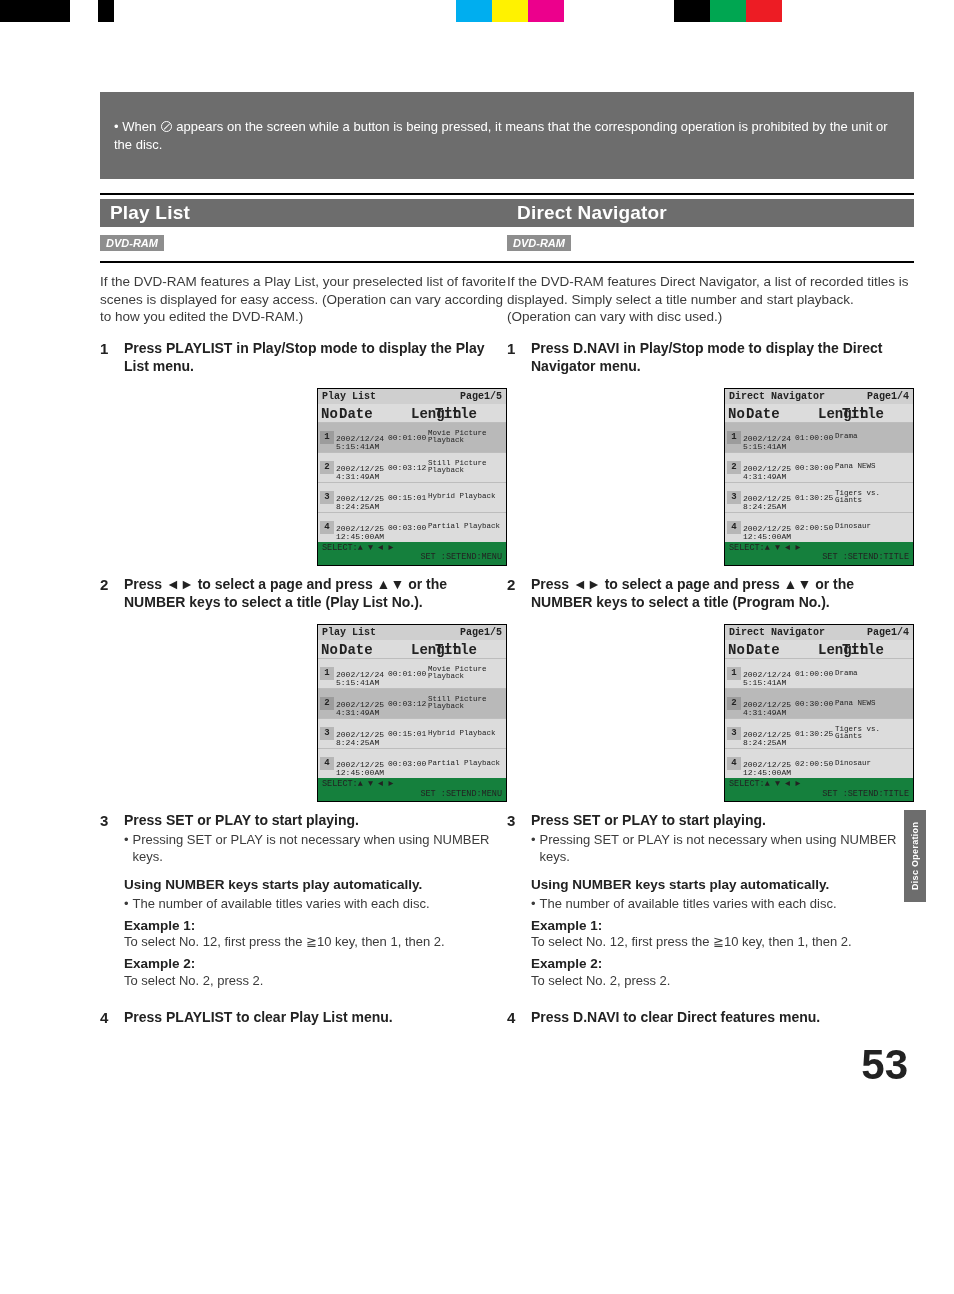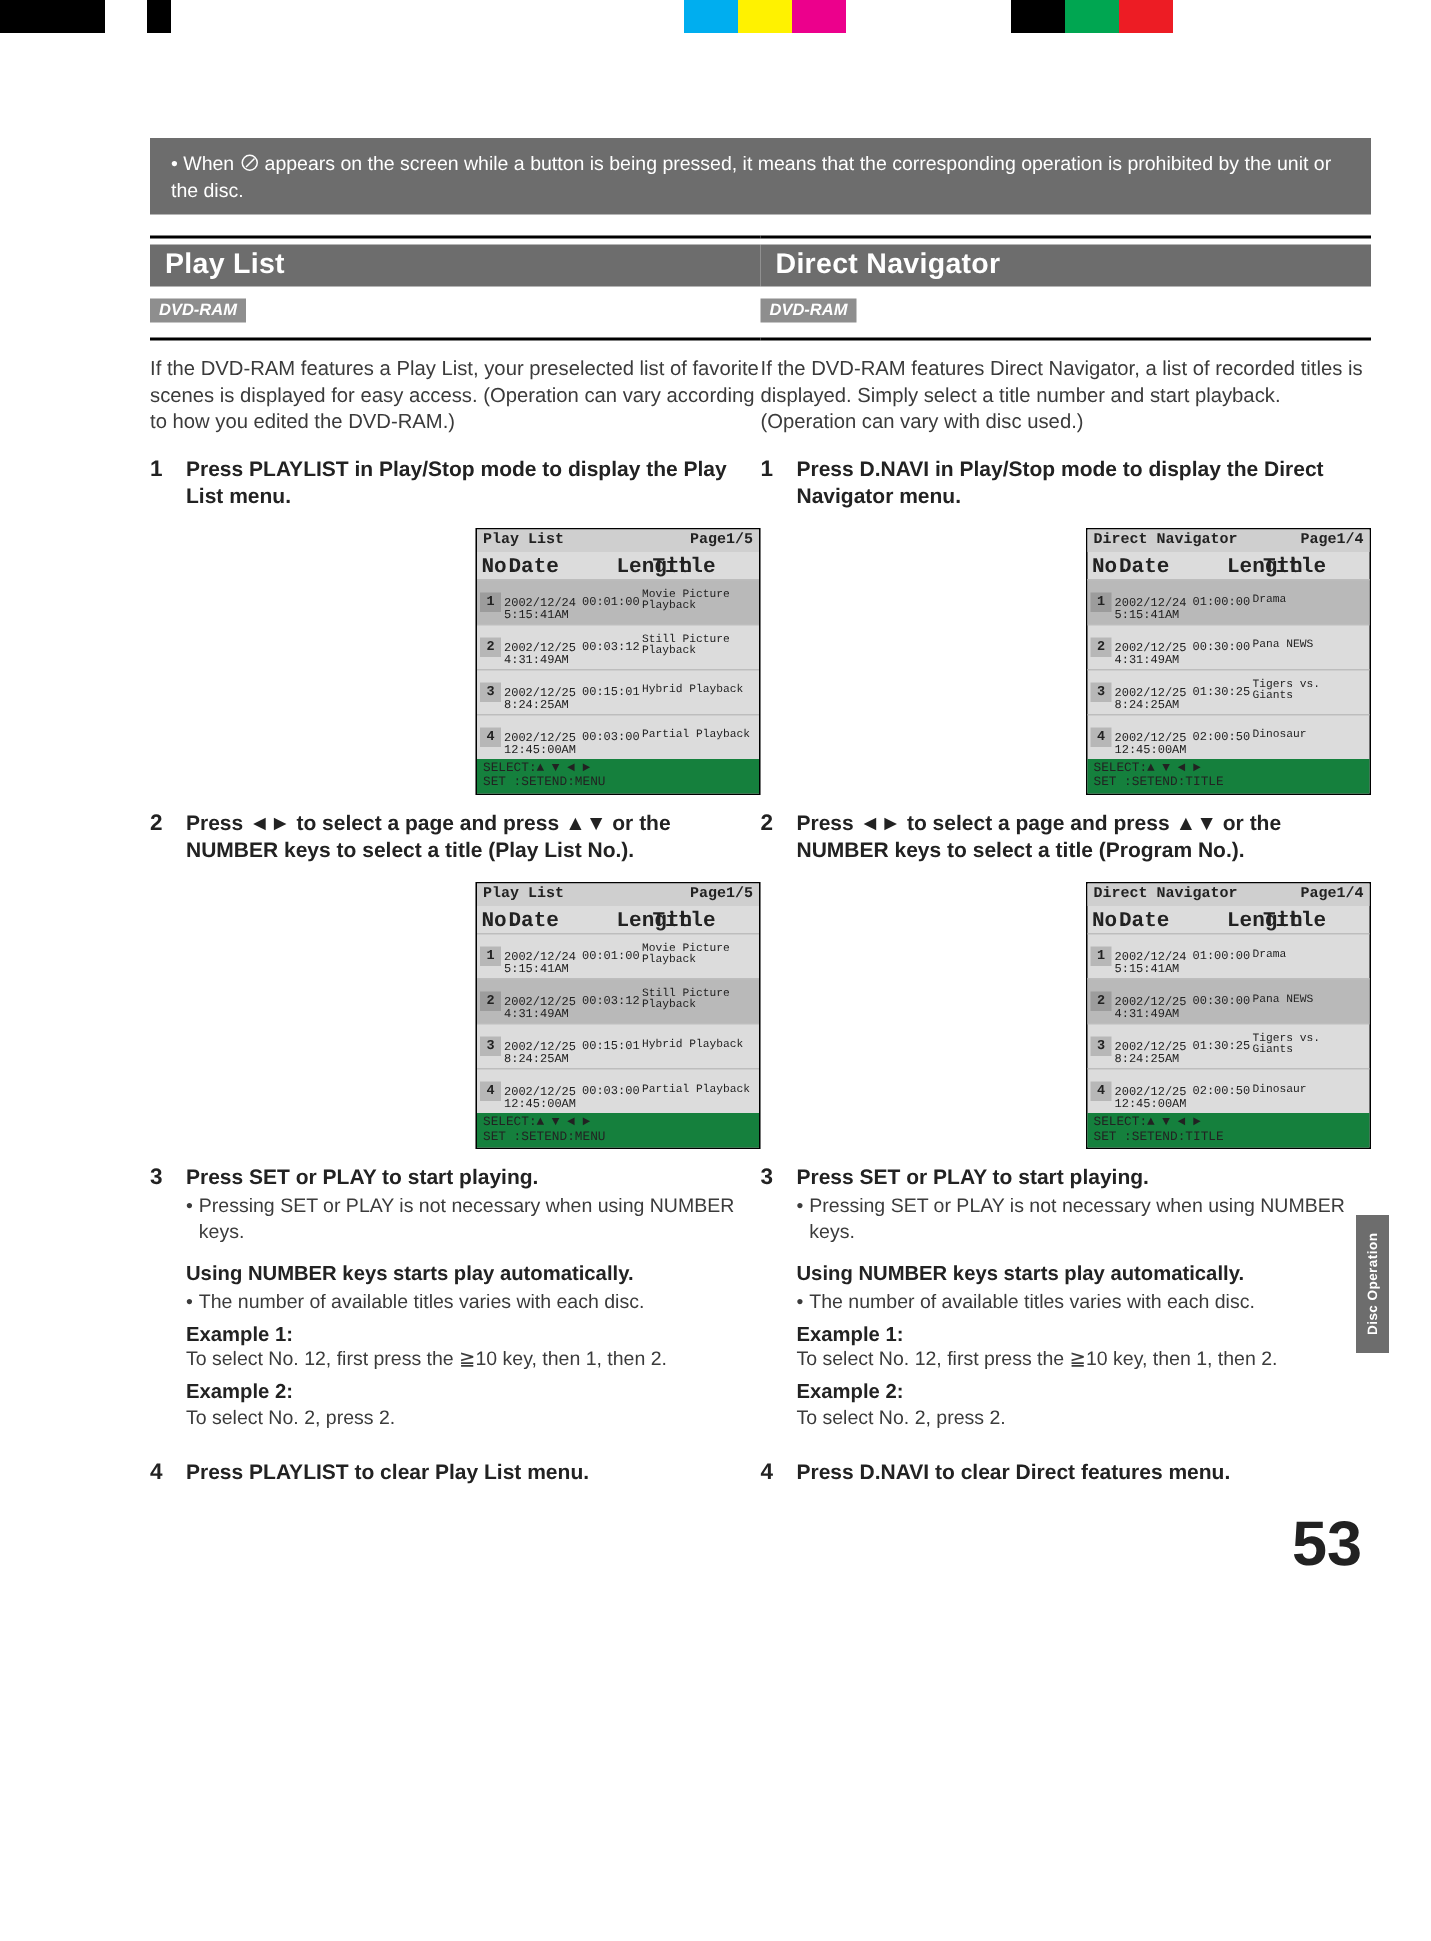--- a/index.html
+++ b/index.html
@@ -1,20 +1,20 @@
 <!DOCTYPE html>
 <html><head>
 <meta charset="utf-8">
 <style>
   * { box-sizing: border-box; margin: 0; padding: 0; }
   body { font-family: Arial, Helvetica, sans-serif; background: #fff; width: 954px; margin: 0 auto; position: relative; }
   .color-bar { display: flex; height: 22px; width: 954px; }
   .color-bar div { height: 22px; }
   .page { padding: 70px 40px 30px 100px; }
-  .notice { background: #6d6d6d; color: #fff; font-size: 13px; padding: 8px 14px; margin-bottom: 14px; line-height: 1.35; }
+  .notice { background: #6d6d6d; color: #fff; font-size: 13px; padding: 26px 14px; margin-bottom: 14px; line-height: 1.35; }
   .prohibit-ico { display: inline-block; width: 11px; height: 11px; border: 1.4px solid #fff; border-radius: 50%; position: relative; vertical-align: -1px; margin: 0 1px; }
   .prohibit-ico::after { content: ""; position: absolute; left: 1px; top: 4.3px; width: 8px; height: 1.4px; background: #fff; transform: rotate(-45deg); }
   .cols { display: flex; }
   .col { flex: 1; border-top: 2px solid #000; }
   .sec-head { background: #6d6d6d; color: #fff; font-size: 19px; font-weight: bold; padding: 3px 10px; margin: 4px 0 6px 0; letter-spacing: .2px; }
   .disc-badge { display: inline-block; background: #8e8e8e; color: #fff; font-size: 11px; font-weight: bold; padding: 2px 6px 2px 6px; border-radius: 0; font-style: italic; margin-bottom: 8px; }
   .disc-rule { border: 0; border-top: 2px solid #000; margin: 2px 0 10px 0; }
   .intro { font-size: 13.5px; color: #3b3b3b; line-height: 1.3; margin-bottom: 14px; }
   .step { display: flex; gap: 10px; margin: 10px 0 2px 0; }
   .sn { font-size: 15px; font-weight: bold; color: #222; width: 14px; flex: none; }
@@ -31,21 +31,21 @@
   .osd-hd .c1 { width: 18px; } .osd-hd .c2 { width: 52px; } .osd-hd .c3 { width: 44px; padding-left: 20px; } .osd-hd .c4 { flex: 1; }
   .osd-rows { }
   .osd-row { display: flex; align-items: center; border-top: 1px solid #bdbdbd; padding: 1px 2px; font-size: 8px;}
   .osd-row .n { width: 14px; height: 13px; background: #b7b7b7; text-align: center; font-weight: bold; line-height: 13px; font-size: 9px; margin-right: 2px; }
   .osd-row.sel { background: #b9b9b9; }
   .osd-row.sel .n { background: #9c9c9c; }
   .osd-row .d { width: 52px; line-height: 1; margin-top: 11px; }
   .osd-row .l { width: 40px; }
   .osd-row .t { flex: 1; font-size: 7.5px; line-height: 1; }
   .osd-foot { background: #15803d; padding: 2px 4px; font-size: 8.5px; line-height: 1.15; }
-  .osd-foot .r { display: flex; justify-content: flex-start; }
+  .osd-foot .r { display: flex; justify-content: flex-end; }
   .sidetab { position: absolute; right: 28px; top: 810px; width: 22px; height: 92px; background: #6d6d6d; color: #fff; font-size: 9px; writing-mode: vertical-rl; text-align: center; display: flex; align-items: center; justify-content: center; font-weight: bold; letter-spacing: .3px; transform: rotate(180deg);}
   .pgnum { text-align: right; font-size: 42px; font-weight: bold; color: #222; padding: 12px 6px 0 0; }
 </style>
 </head>
 <body>
 
 <div class="color-bar" id="colorbar">
     <div style="width: 70px; background: rgb(0, 0, 0);"></div>
     <div style="width: 28px; background: rgb(255, 255, 255);"></div>
     <div style="width: 16px; background: rgb(0, 0, 0);"></div>

